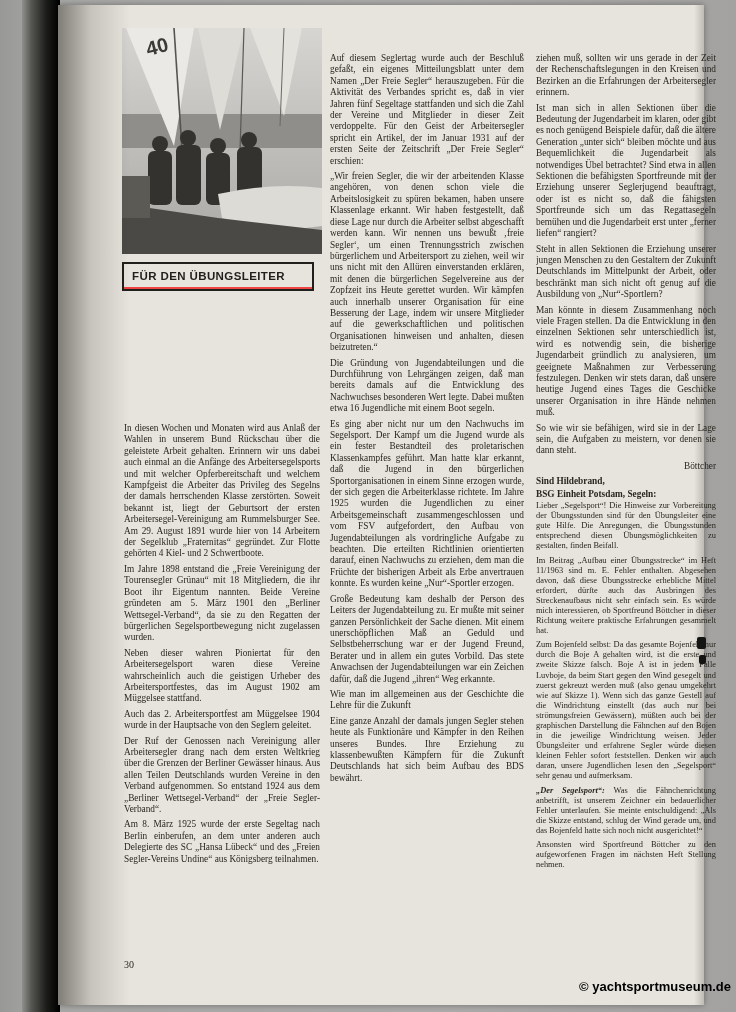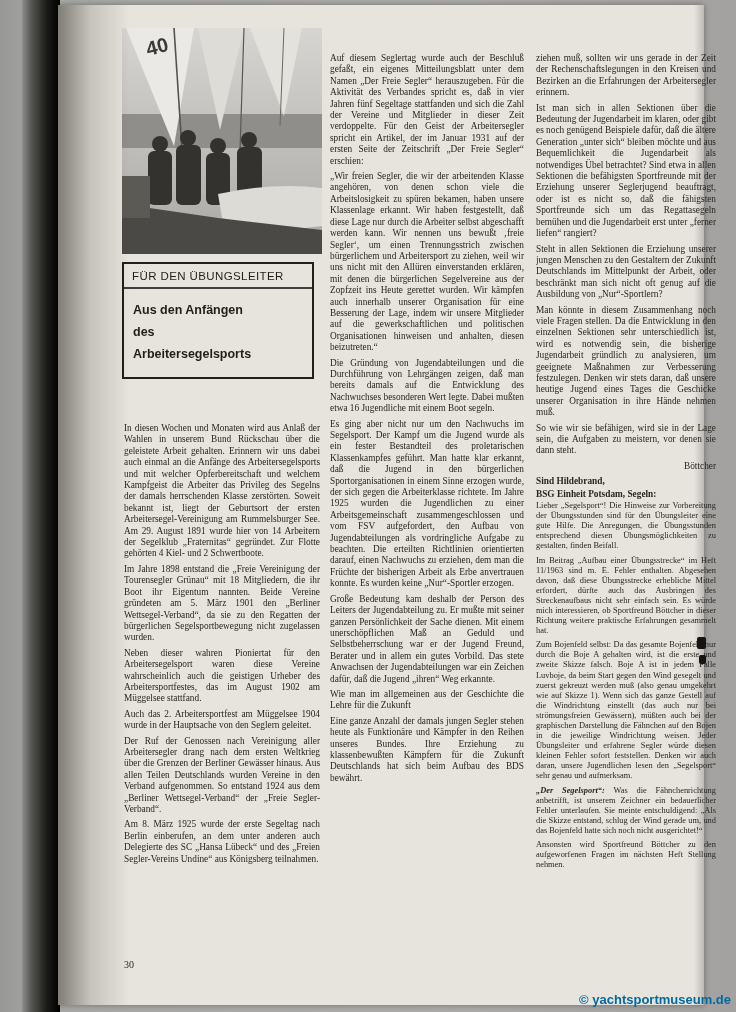--- a/index.html
+++ b/index.html
@@ -33,22 +33,22 @@
   .photo { position:absolute; left:64px; top:23px; width:200px; height:226px; overflow:hidden; background:#bdbcb8; }
   .photo svg { display:block; }
 
   
   .headline-box {
     position:absolute; left:64px; top:257px; width:192px;
     border:2px solid #211f1b; background:transparent;
     font-family:"Liberation Sans", sans-serif; color:#211f1b;
   }
   .kicker {
-    border-bottom:2px solid #404040; padding:6px 8px 5px;
-    font-weight:normal; font-size:11.5px; letter-spacing:.4px; white-space:nowrap;
+    border-bottom:2px solid #ef4444; padding:6px 8px 5px;
+    font-weight:bold; font-size:11.5px; letter-spacing:.4px; white-space:nowrap;
   }
   .title-lines { padding:10px 9px 12px; }
   .title-line { font-weight:bold; font-size:12.5px; line-height:22px; }
 
   
   .col {
     position:absolute; color:#29261f; font-size:9.3px; line-height:11.4px;
     text-align:justify; overflow:hidden; hyphens:auto;
   }
   .col-left   { left:66px;  top:418px; width:196px; height:542px; }
@@ -59,23 +59,23 @@
   .col p.small { font-size:8.4px; line-height:10.1px; }
   .col p b { font-weight:bold;font-style:italic; }
 
   .page-number { position:absolute; left:66px; top:954px; font-size:10px; color:#2a271f; }
 
   .ink-mark { position:absolute; background:#141412; border-radius:2px; z-index:6; }
   .mark-1 { left:639px; top:632px; width:9px; height:12px; }
   .mark-2 { left:641px; top:650px; width:7px; height:9px; }
 
   .watermark {
-    position:absolute; right:5px; bottom:5px; z-index:10;
+    position:absolute; right:5px; bottom:18px; z-index:10;
     font-family:"Liberation Sans", sans-serif; font-weight:bold;
-    font-size:13px; color:#0369a1;
+    font-size:13px; color:#000000;
   }
 </style>
 </head>
 <body>
 
 <div class="binding"></div>
 
 <div class="page">
 
   <figure class="photo">
@@ -106,26 +106,20 @@
           <rect x="115" y="119" width="25" height="58" rx="6"></rect>
       </g>
       <path d="M96 166 Q150 154 200 160 L200 198 Q150 206 100 190 Z" fill="#dcdbd5"></path>
       <polygon points="0,176 96,190 200,202 200,226 0,226" fill="#4a4945"></polygon>
       <rect x="0" y="148" width="28" height="42" fill="#5b5a55"></rect>
     </svg>
   </figure>
 
   <div class="headline-box">
     <div class="kicker">FÜR DEN ÜBUNGSLEITER</div>
-    <div class="title-lines">
-
-    <div class="title-line">Aus den Anfängen</div>
-        <div class="title-line">des</div>
-        <div class="title-line">Arbeitersegelsports</div>
-      </div>
   </div>
 
   <div class="col col-left">
 
   <p class="para">In diesen Wochen und Monaten wird aus Anlaß der Wahlen in unserem Bund Rückschau über die geleistete Arbeit gehalten. Erinnern wir uns dabei auch einmal an die Anfänge des Arbeitersegelsports und mit welcher Opferbereitschaft und welchem Kampfgeist die Arbeiter das Privileg des Segelns der damals herrschenden Klasse zerstörten. Soweit bekannt ist, liegt der Geburtsort der ersten Arbeitersegel-Vereinigung am Rummelsburger See. Am 29. August 1891 wurde hier von 14 Arbeitern der Segelklub „Fraternitas“ gegründet. Zur Flotte gehörten 4 Kiel- und 2 Schwertboote.</p>
       <p class="para">Im Jahre 1898 entstand die „Freie Vereinigung der Tourensegler Grünau“ mit 18 Mitgliedern, die ihr Boot ihr Eigentum nannten. Beide Vereine gründeten am 5. März 1901 den „Berliner Wettsegel-Verband“, da sie zu den Regatten der bürgerlichen Segelsportbewegung nicht zugelassen wurden.</p>
       <p class="para">Neben dieser wahren Pioniertat für den Arbeitersegelsport waren diese Vereine wahrscheinlich auch die geistigen Urheber des Arbeitersportfestes, das im August 1902 am Müggelsee stattfand.</p>
       <p class="para">Auch das 2. Arbeitersportfest am Müggelsee 1904 wurde in der Hauptsache von den Seglern geleitet.</p>
       <p class="para">Der Ruf der Genossen nach Vereinigung aller Arbeitersegler drang nach dem ersten Weltkrieg über die Grenzen der Berliner Gewässer hinaus. Aus allen Teilen Deutschlands wurden Vereine in den Verband aufgenommen. So entstand 1924 aus dem „Berliner Wettsegel-Verband“ der „Freie Segler-Verband“.</p>
       <p class="para">Am 8. März 1925 wurde der erste Segeltag nach Berlin einberufen, an dem unter anderen auch Delegierte des SC „Hansa Lübeck“ und des „Freien Segler-Vereins Undine“ aus Königsberg teilnahmen.</p>

